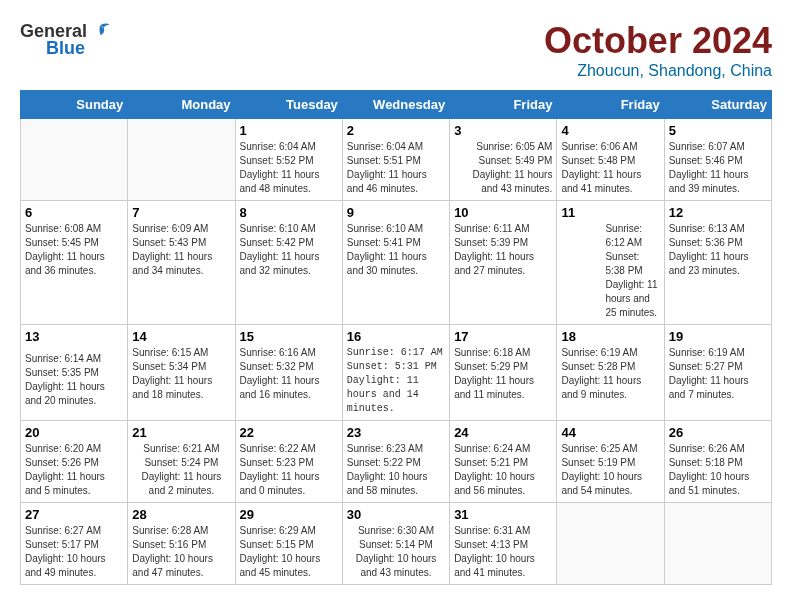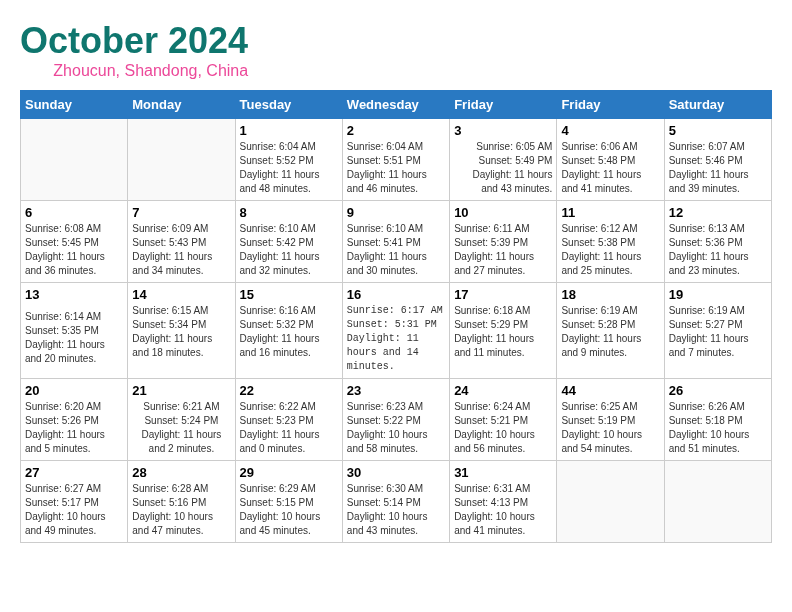--- a/index.html
+++ b/index.html
@@ -24,36 +24,36 @@
     .logo-icon {
       width: 22px;
       height: 22px;
     }
     .title-section {
       text-align: right;
     }
     .month-title {
       font-size: 36px;
       font-weight: bold;
-      color: #0f766e;
+      color: #7f1d1d;
     }
     .location-title {
       font-size: 16px;
-      color: #ec4899;
+      color: #0369a1;
     }
     table {
       width: 100%;
       border-collapse: collapse;
       font-size: 11px;
     }
     th {
       background-color: #2979c2;
       color: white;
       padding: 6px 4px;
-      text-align: left;
+      text-align: right;
       font-size: 13px;
       font-weight: bold;
       border: 1px solid #2979c2;
     }
     td {
       border: 1px solid #ccc;
       vertical-align: top;
       padding: 4px;
       height: 80px;
       width: calc(100% / 7);
@@ -74,20 +74,32 @@
       line-height: 1.4;
     }
     tr:nth-child(odd) td:not(.empty) {
       background: #fff;
     }
   </style>
 </head>
 <body>
 
 <div class="header">
+  <div class="logo">
+    <div style="display:flex; flex-direction:column; align-items:center;">
+      <div style="display:flex; align-items:center; gap:2px;">
+        <span style="font-size:18px; font-weight:bold; color:#333;">General</span>
+        <svg class="logo-icon" viewBox="0 0 30 25" xmlns="http://www.w3.org/2000/svg">
+          <path d="M15,5 C18,2 25,1 28,4 C25,4 22,5 20,8 C18,6 16,5 15,5Z" fill="#2979c2"></path>
+          <path d="M20,8 C22,12 20,16 16,18 C14,15 14,10 15,5 C16,6 18,7 20,8Z" fill="#2979c2"></path>
+        </svg>
+      </div>
+      <span style="font-size:18px; font-weight:bold; color:#1a6ebd; margin-top:-4px;">Blue</span>
+    </div>
+  </div>
   <div class="title-section">
     <div class="month-title">October 2024</div>
     <div class="location-title">Zhoucun, Shandong, China</div>
   </div>
 </div>
 
 <table>
   <thead>
     <tr>
     <th>Sunday</th>
@@ -160,21 +172,21 @@
 Daylight: 11 hours and 30 minutes.</div>
         </td>
         <td>
           <span class="day-number">10</span>
           <div class="day-info" style="white-space: pre-line;">Sunrise: 6:11 AM
 Sunset: 5:39 PM
 Daylight: 11 hours and 27 minutes.</div>
         </td>
         <td>
           <span class="day-number">11</span>
-          <div class="day-info" style="white-space: pre-line;">Sunrise: 6:12 AM
+          <div class="day-info" style="white-space: pre-line; margin-left: 44px;">Sunrise: 6:12 AM
 Sunset: 5:38 PM
 Daylight: 11 hours and 25 minutes.</div>
         </td>
         <td>
           <span class="day-number">12</span>
           <div class="day-info" style="white-space: pre-line;">Sunrise: 6:13 AM
 Sunset: 5:36 PM
 Daylight: 11 hours and 23 minutes.</div>
         </td>
       </tr>
@@ -280,21 +292,21 @@
 Daylight: 10 hours and 47 minutes.</div>
         </td>
         <td>
           <span class="day-number">29</span>
           <div class="day-info" style="white-space: pre-line;">Sunrise: 6:29 AM
 Sunset: 5:15 PM
 Daylight: 10 hours and 45 minutes.</div>
         </td>
         <td>
           <span class="day-number">30</span>
-          <div class="day-info" style="white-space: pre-line;">Sunrise: 6:30 AM
+          <div class="day-info" style="white-space: pre-line; text-align: center;">Sunrise: 6:30 AM
 Sunset: 5:14 PM
 Daylight: 10 hours and 43 minutes.</div>
         </td>
         <td>
           <span class="day-number">31</span>
           <div class="day-info" style="white-space: pre-line;">Sunrise: 6:31 AM
 Sunset: 4:13 PM
 Daylight: 10 hours and 41 minutes.</div>
         </td>
         <td class="empty"></td>

